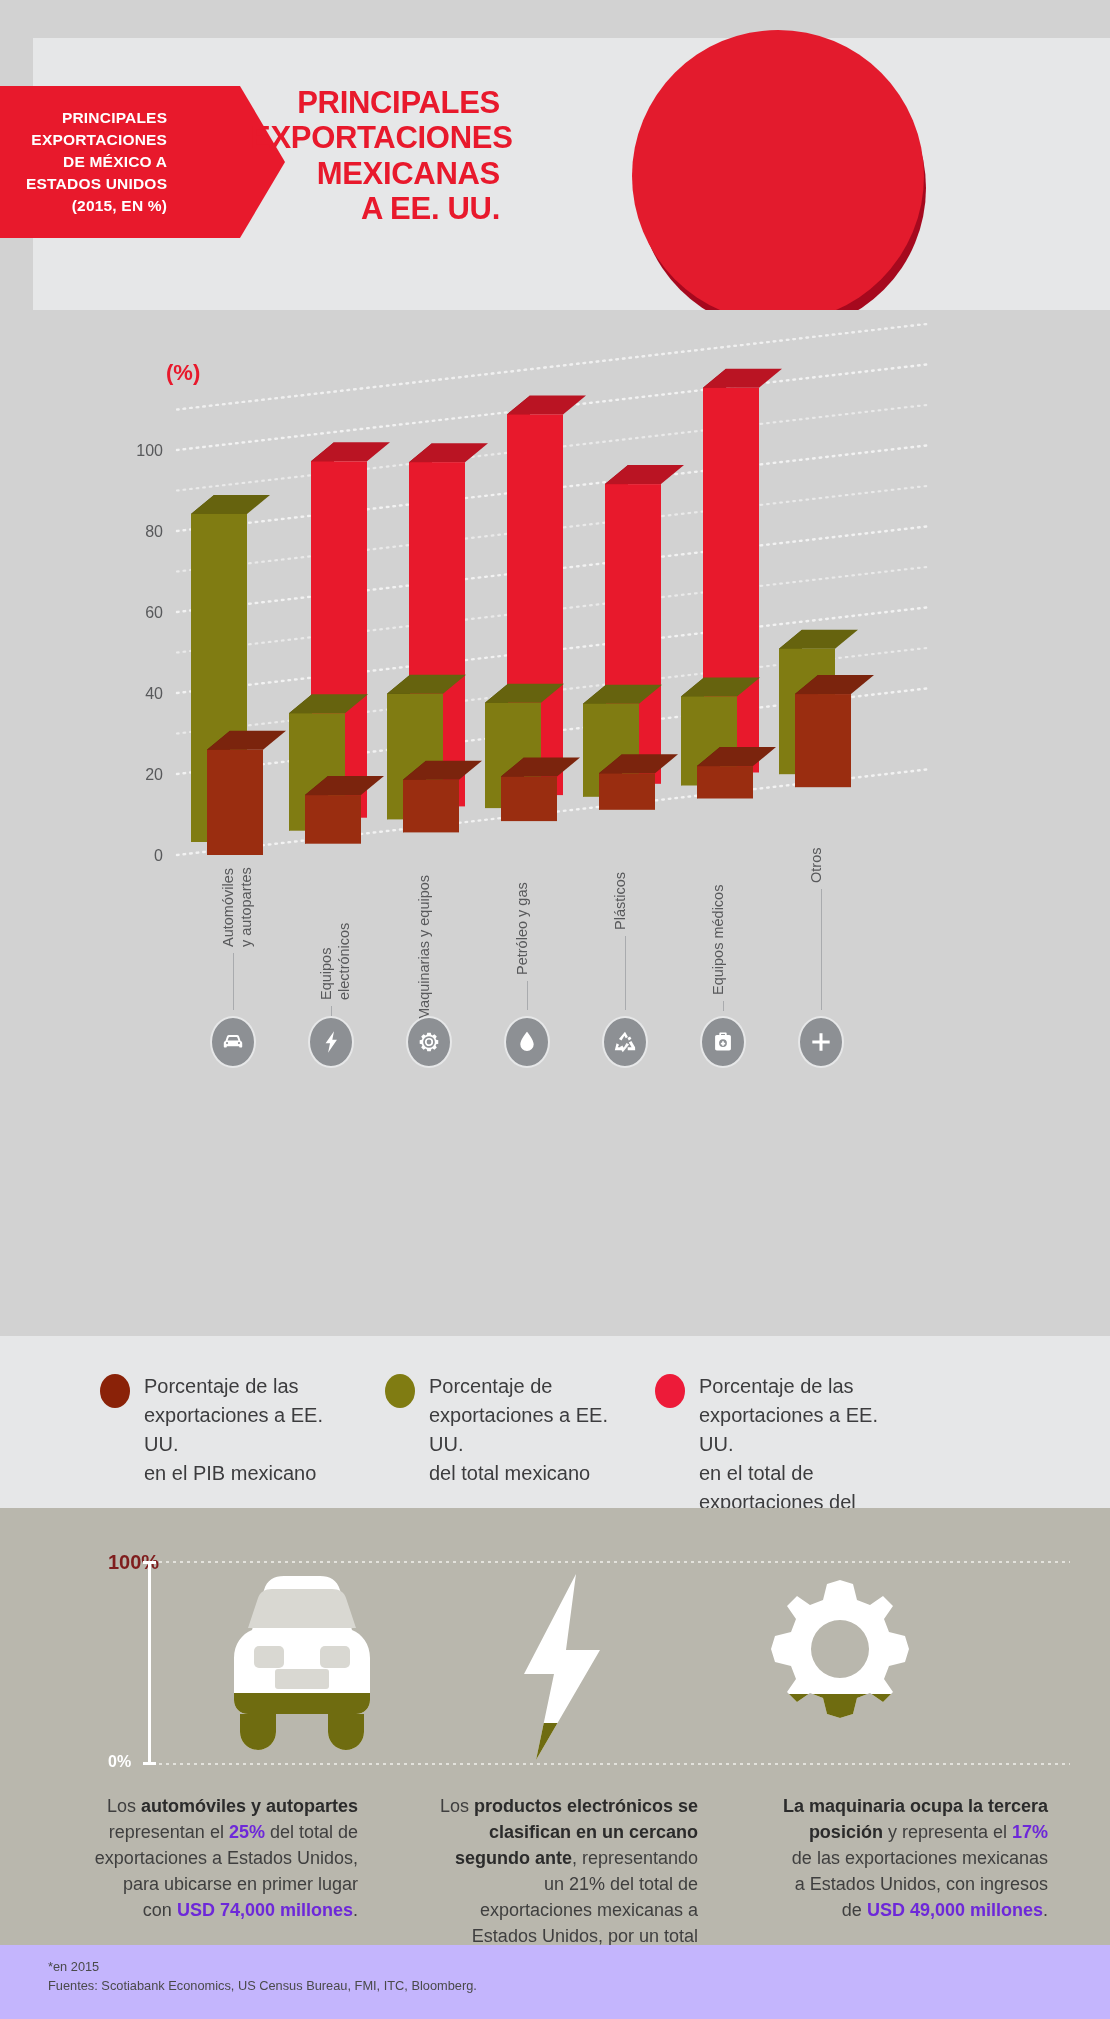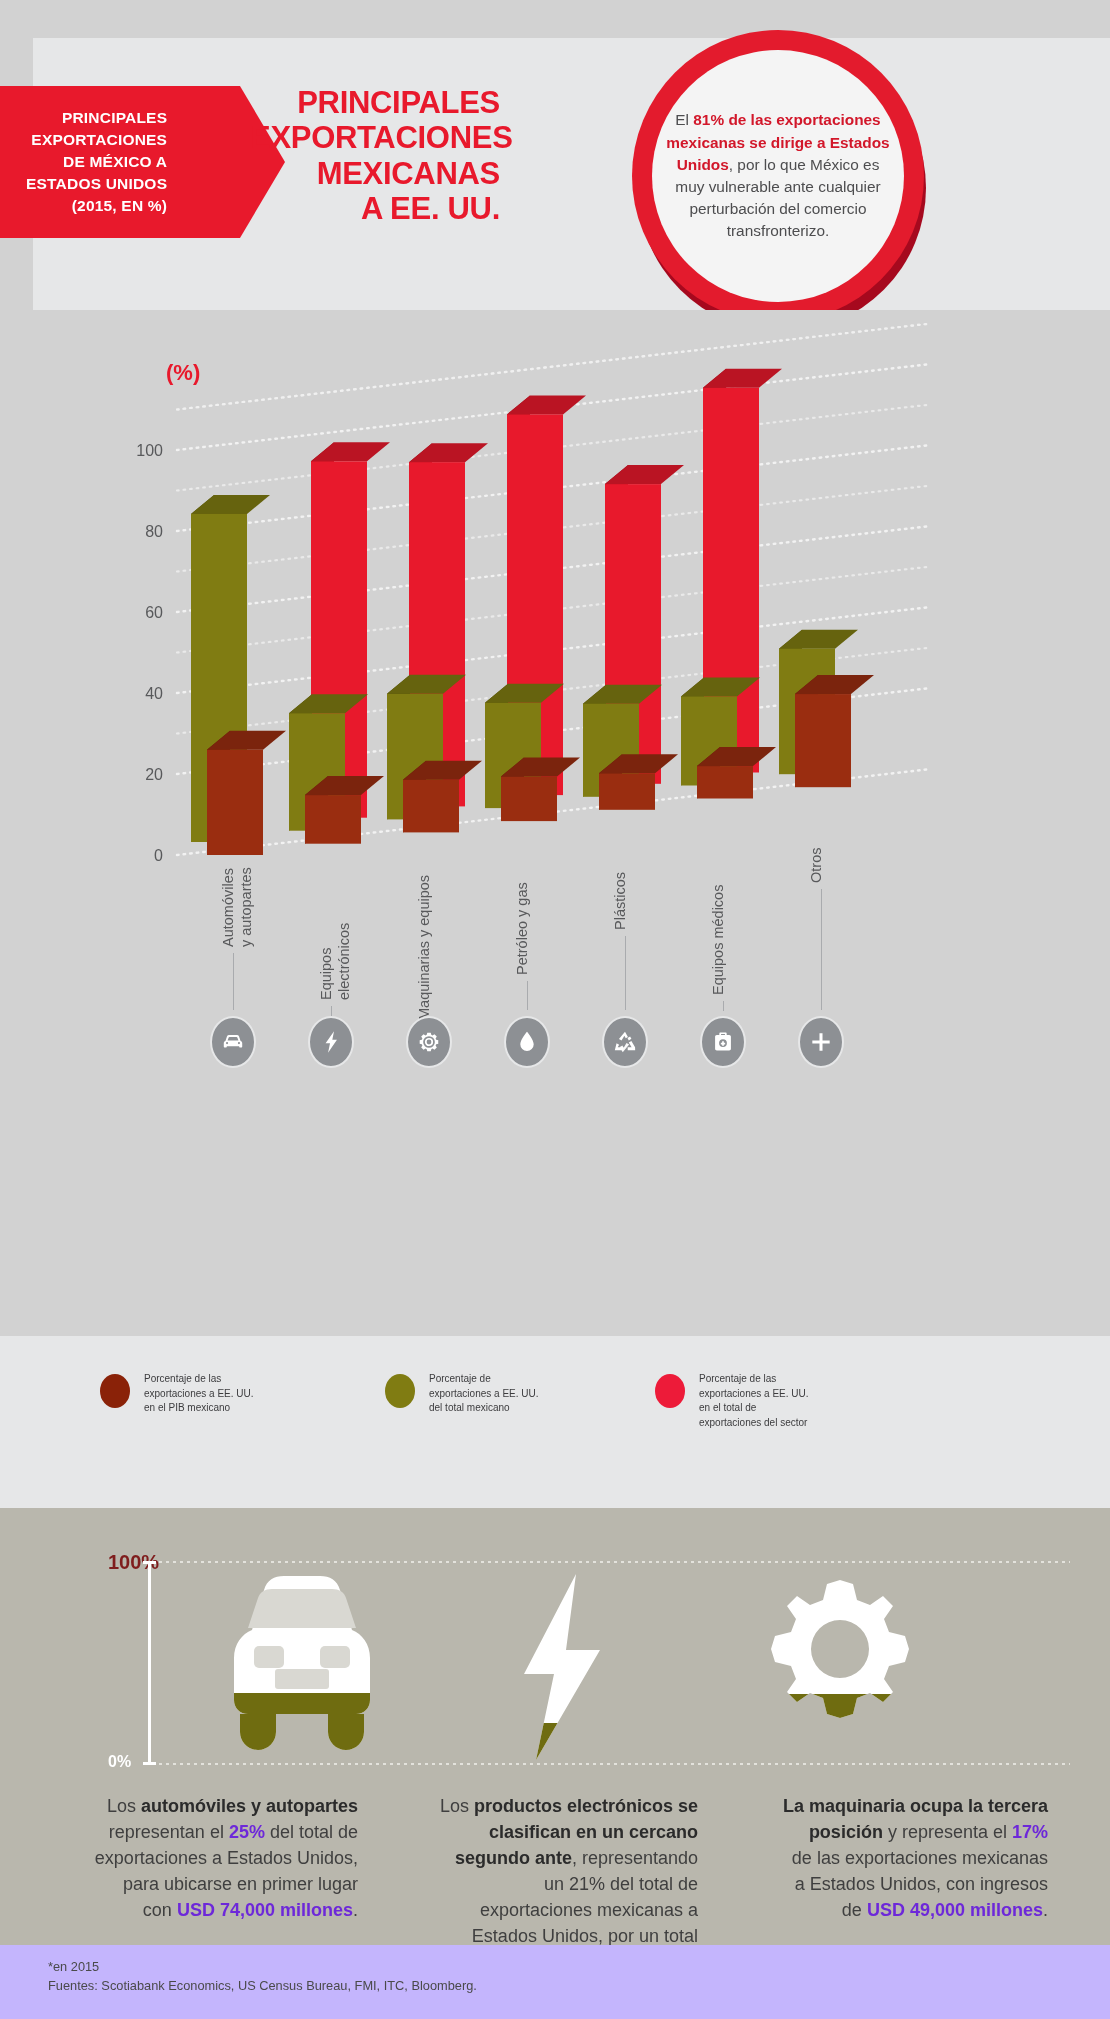--- a/index.html
+++ b/index.html
@@ -103,21 +103,21 @@
   }
   .icon-pill svg { width:26px; height:26px; fill:#ffffff; }
 
   
   #legend-band {
     position:absolute; left:0; top:1336px; width:1110px; height:172px;
     background:#e6e7e8;
   }
   .legend-item { position:absolute; display:flex; gap:14px; }
   .legend-dot { width:30px; height:34px; border-radius:50%; flex:none; margin-top:2px; }
-  .legend-text { font-size:10px; line-height:1.45; color:#3c3c3e; white-space:pre-line; }
+  .legend-text { font-size:20px; line-height:1.45; color:#3c3c3e; white-space:pre-line; }
 
   
   #bottom {
     position:absolute; left:0; top:1508px; width:1110px; height:437px;
     background:#b9b7ad;
   }
   .pct100 { position:absolute; color:#7f1d1d; font-weight:bold; font-size:20px;margin-left:20px; }
   .pct0   { position:absolute; color:#ffffff; font-weight:bold; font-size:16px; }
   .scalebar { position:absolute; width:3px; background:#ffffff; }
   .scalecap { position:absolute; width:13px; height:3px; background:#ffffff; }
@@ -162,27 +162,20 @@
 EXPORTACIONES
 MEXICANAS
 A EE. UU.</div>
 </div>
 <div id="header-arrow"></div>
 <div id="header-arrow-r"></div>
 
 <div id="circle-wrap">
   <div id="circle-shadowring"></div>
   <div id="circle-ring"></div>
-  <div id="circle-inner">
-    <div id="circle-text">
-      <span>El </span><b>81% de las</b>
-      <b>exportaciones mexicanas</b>
-      <b>se dirige a Estados Unidos</b><span>, por lo que México es muy vulnerable ante cualquier perturbación del comercio transfronterizo.</span>
-    </div>
-  </div>
 </div>
 
 <div id="chart-area">
   <div id="pct-label">(%)</div>
 
   <svg id="chart-svg" width="1110" height="1060" style="position:absolute;left:0;top:0;">
       <line x1="177" y1="545" x2="929.8" y2="459.12" stroke="#f2f2f2" stroke-width="2.4" stroke-dasharray="1.6 5" stroke-linecap="round"></line>
       <line x1="177" y1="464" x2="929.8" y2="378.12" stroke="#f2f2f2" stroke-width="2.4" stroke-dasharray="1.6 5" stroke-linecap="round"></line>
       <line x1="177" y1="423.5" x2="929.8" y2="337.62" stroke="#f2f2f2" stroke-width="2.2" stroke-dasharray="1.6 5" stroke-linecap="round" opacity="0.75"></line>
       <line x1="177" y1="383" x2="929.8" y2="297.12" stroke="#f2f2f2" stroke-width="2.4" stroke-dasharray="1.6 5" stroke-linecap="round"></line>

